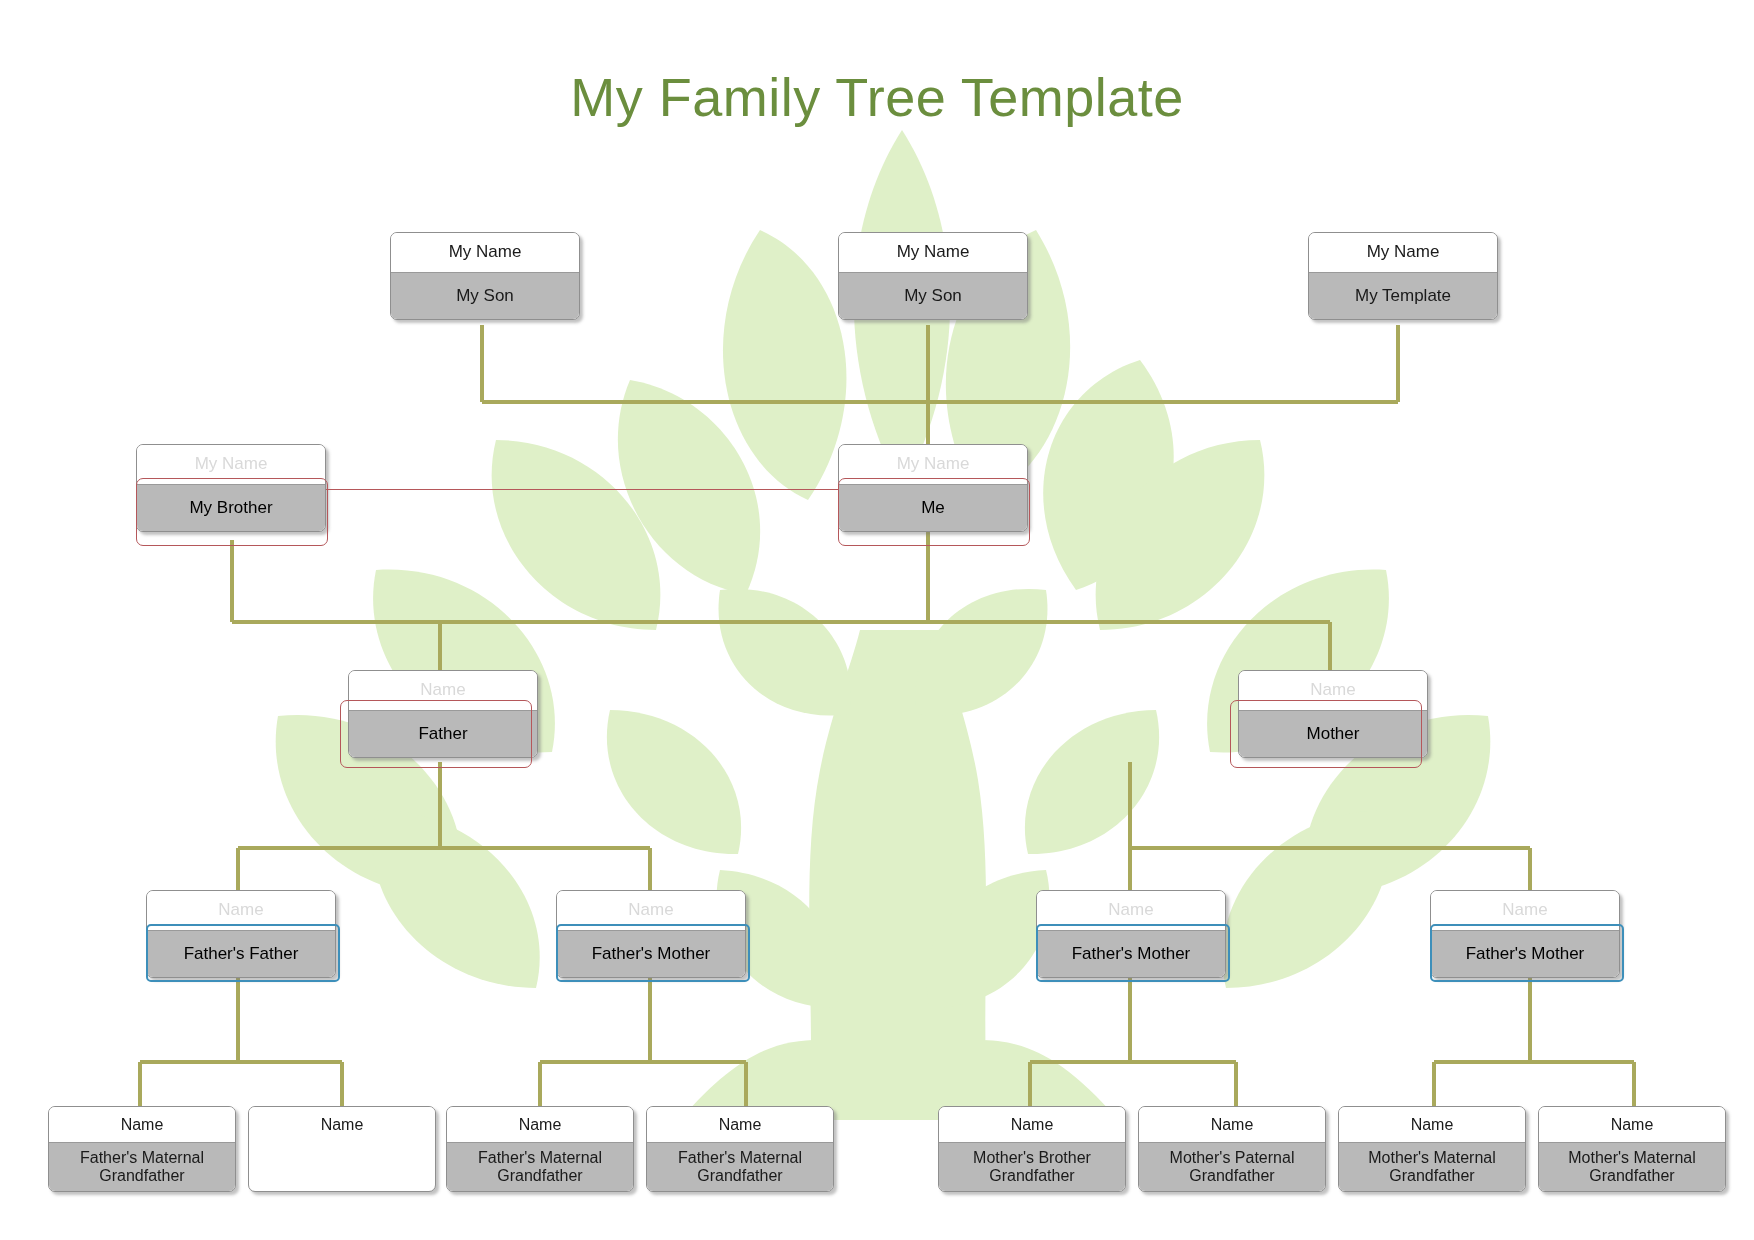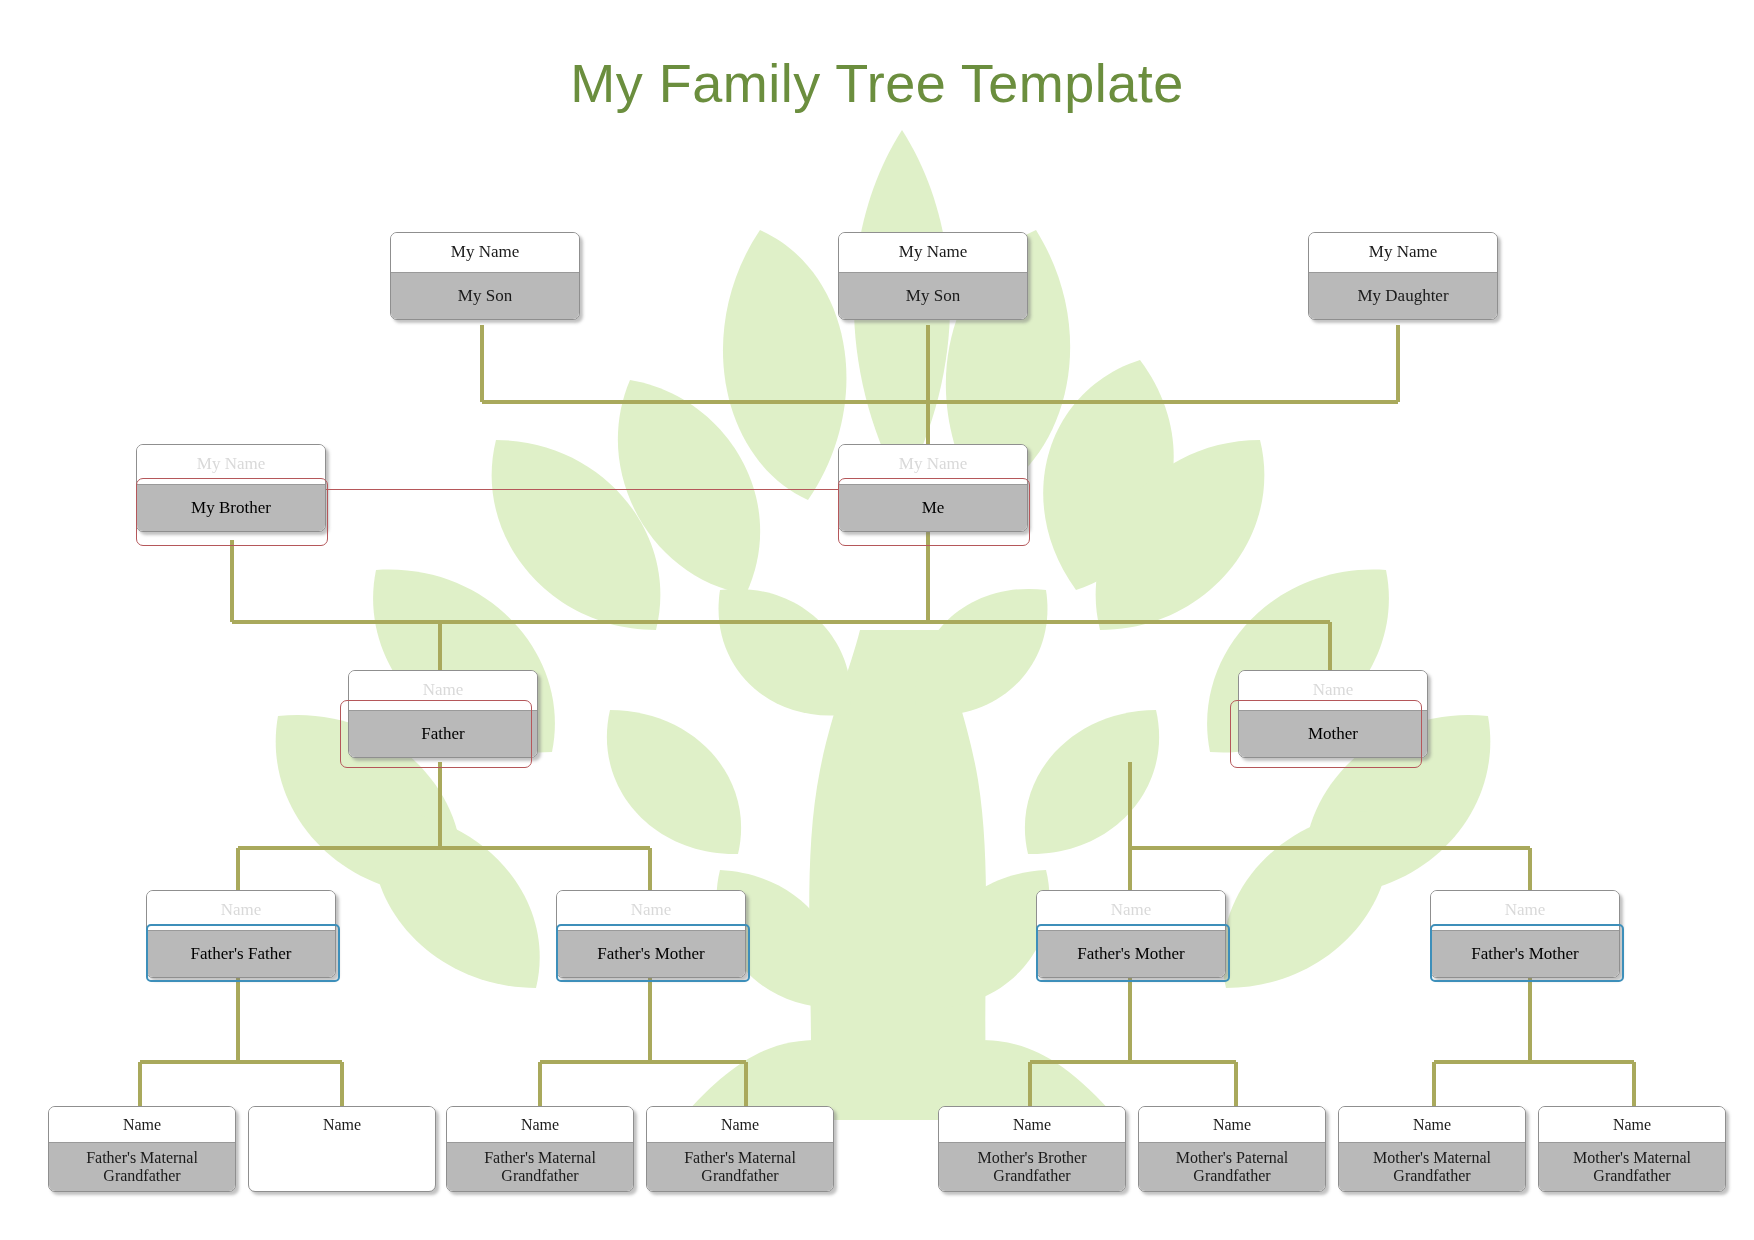--- a/index.html
+++ b/index.html
@@ -14,21 +14,21 @@
     position: relative;
     width: 1754px;
     height: 1240px;
     overflow: hidden;
     background: #ffffff;
   }
   
   .title {
     position: absolute;
     left: 0;
-    top: 52px;
+    top: 66px;
     width: 1754px;
     text-align: center;
     font-size: 54px;
     color: #6b8e3e;
     font-weight: normal;
     letter-spacing: 0.5px;
     z-index: 6;
   }
   
   #treebg {
@@ -59,21 +59,20 @@
   .card {
     position: relative;
     width: 100%;
     height: 100%;
     box-sizing: border-box;
     border: 1px solid #8f8f8f;
     border-radius: 7px;
     background: #ffffff;
     box-shadow: 3px 3px 3px rgba(120,120,120,0.45);
     overflow: hidden;
-    font-family: Liberation Serif, serif;
   }
   .card .nm {
     height: 45%;
     display: flex;
     align-items: center;
     justify-content: center;
     font-size: 17px;
     color: #1a1a1a;
     background: #ffffff;
   }
@@ -212,21 +211,21 @@
   <div class="node" style="left:838px; top:232px; width:190px; height:88px;">
     <div class="card">
       <div class="nm">My Name</div>
       <div class="role">My Son</div>
     </div>
   </div>
 
   <div class="node" style="left:1308px; top:232px; width:190px; height:88px;">
     <div class="card">
       <div class="nm">My Name</div>
-      <div class="role">My Daughter</div>
+      <div class="role">My Template</div>
     </div>
   </div>
 
   <div class="node" style="left:136px; top:444px; width:190px; height:88px;">
     <div class="card ghost">
       <div class="nm">My Name</div>
       <div class="role">My Brother</div>
     </div>
   </div>
   <div class="sel-red" style="left:136px; top:478px; width:190px; height:66px;"></div>

